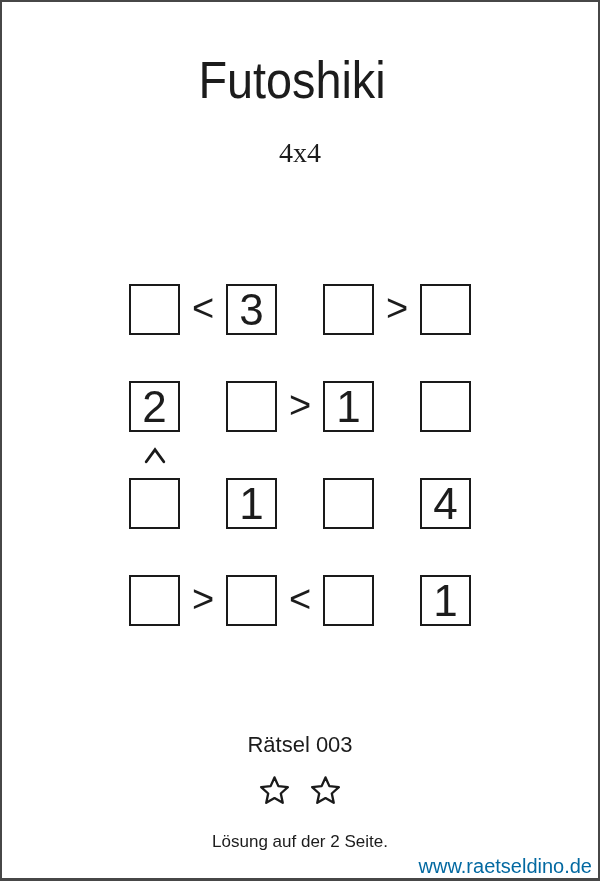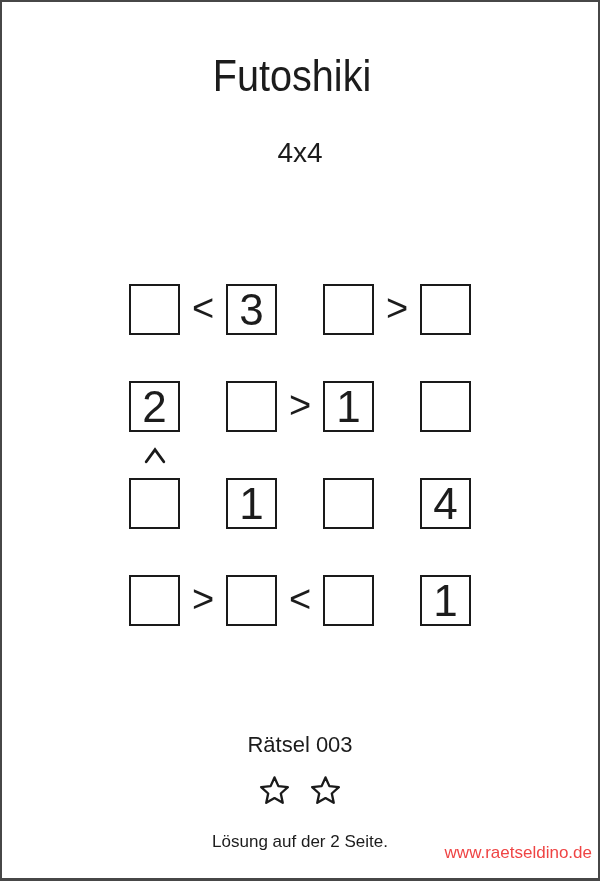--- a/index.html
+++ b/index.html
@@ -13,36 +13,37 @@
     border: solid #474747;
     border-width: 2px 2px 3px 2px;
     font-family: "Liberation Sans", sans-serif;
     color: #1c1c1c;
     overflow: hidden;
   }
   .title {
     position: absolute;
     top: 52px; left: 0; right: 16px;
     text-align: center;
-    font-size: 44px;
+    font-size: 52px;
     line-height: 1;
     font-weight: 400;
     white-space: nowrap;
   }
   .title .squeeze {
     display: inline-block;
     transform: scaleX(0.90);
     transform-origin: center;
   }
   .subtitle {
     position: absolute;
     top: 136px; left: 0; right: 0;
     text-align: center;
     font-size: 28px;
     line-height: 30px;
+    font-family: Liberation Serif, serif;
   }
   .grid {
     position: absolute;
     top: 282px; left: 50%;
     transform: translateX(-50%);
     display: flex;
     flex-direction: column;
   }
   .grid-row { display: flex; align-items: center; height: 51px; }
   .gap-row  { display: flex; align-items: center; height: 46px; }
@@ -76,23 +77,23 @@
     display: flex; justify-content: center; gap: 20px;
   }
   .solution-note {
     position: absolute;
     top: 830px; left: 0; right: 0;
     text-align: center;
     font-size: 17px;
   }
   .website {
     position: absolute;
-    right: 6px; bottom: 15px;
-    font-size: 17px;
-    color: #ef4444;
+    right: 6px; bottom: 0;
+    font-size: 20px;
+    color: #0369a1;
     text-decoration: none;
   }
   svg { display: block; }
 </style>
 </head>
 <body>
 
 <div class="page">
 
   <div class="title">

